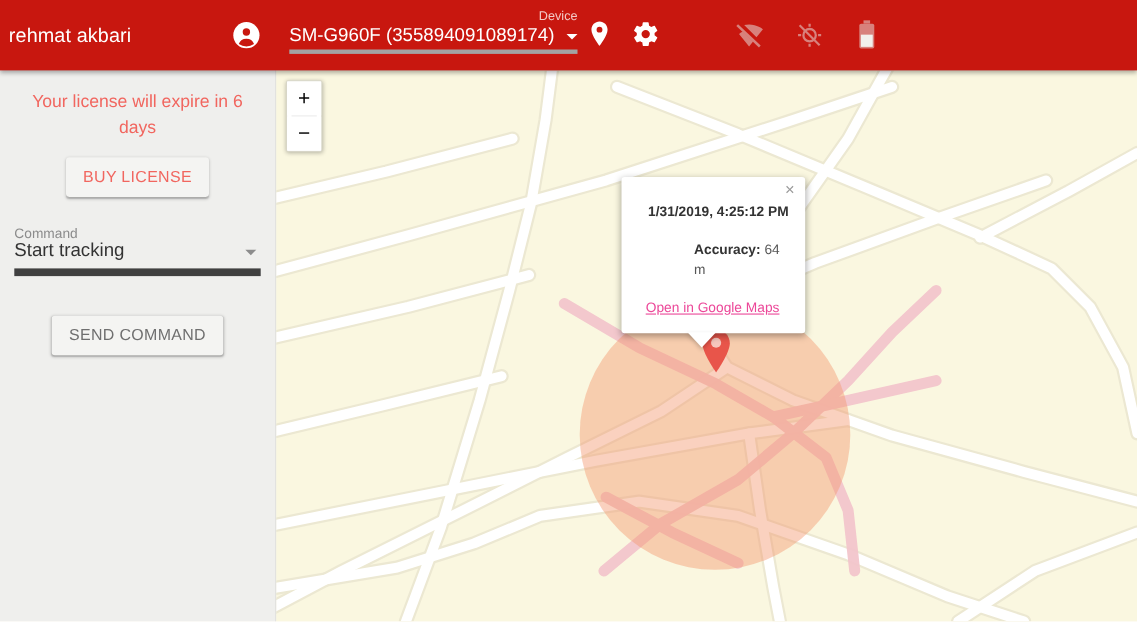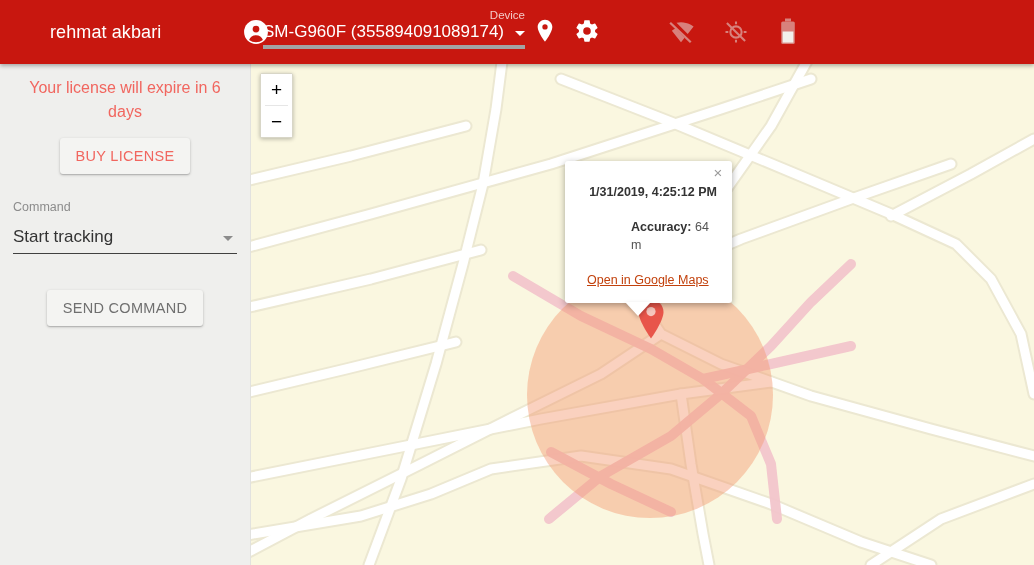--- a/index.html
+++ b/index.html
@@ -16,23 +16,22 @@
     position: absolute; top: 0; left: 0;
     width: 1034px; height: 64px;
     background: #C8170F;
     z-index: 40;
     box-shadow: 0 2px 4px rgba(0,0,0,0.30);
   }
   .brand-zone {
     position: absolute; left: 0; top: 0;
     width: 251px; height: 64px;
     display: flex; align-items: center;
-    padding: 0 14px 0 18px;
+    padding: 0 14px 0 8px;
     justify-content: space-between;
-    margin-left: 32px;
   }
   .brand-title {
     color: #ffffff;
     font-size: 18px;
     font-weight: 400;
     letter-spacing: .1px;
     white-space: nowrap;
   }
   .account-icon { width: 26px; height: 26px; display:block; }
 
@@ -93,21 +92,21 @@
     width: 251px; height: 501px;
     background: #EFEFED;
     border-right: 1px solid #e2e2df;
     z-index: 30;
   }
   .license-msg {
     color: #f1665f;
     font-size: 16px;
     line-height: 24px;
     text-align: center;
-    padding: 12px 26px 0 26px;
+    padding: 17px 26px 0 26px;
   }
   .btn-raised {
     display: block;
     margin: 14px auto 0 auto;
     background: #F4F4F2;
     border: none;
     border-radius: 3px;
     box-shadow: 0 1px 3px rgba(0,0,0,0.22), 0 1px 1px rgba(0,0,0,0.12);
     padding: 10px 16px;
     font-family: "Liberation Sans", sans-serif;
@@ -116,26 +115,26 @@
     cursor: pointer;
   }
   .btn-buy { color: #f1665f; }
   .btn-send { color: #6f6f6f; margin-top: 36px; }
 
   .field-block { padding: 25px 13px 0 13px; }
   .field-label {
     color: #8c8c8c;
     font-size: 12.5px;
     line-height: 16px;
-    margin-bottom: 11px;
+    margin-bottom: 3px;
   }
   .field-select-row {
     position: relative;
     display: flex; align-items: flex-end;
-    border-bottom: 1px solid #404040;
+    border-bottom: 7px solid #404040;
     padding-bottom: 5px;
     height: 28px;
   }
   .field-value {
     color: #333333;
     font-size: 17px;
     line-height: 22px;
     flex: 1;
   }
   .caret-dark {
@@ -218,21 +217,21 @@
     font-family: "Liberation Sans", sans-serif;
   }
   .iw-line { font-size: 12.5px; line-height: 18px; color: #333333; }
   .iw-ts { font-weight: 700; margin-top: 6px; text-align: right; }
   .iw-acc { margin-top: 17px; margin-left: 44px; }
   .iw-acc b { font-weight: 700; }
   .iw-acc span { color: #555555; }
   .iw-link {
     display: inline-block;
     margin-top: 17px;
-    color: #c2410c;
+    color: #ec4899;
     font-size: 12.5px;
     line-height: 18px;
     text-decoration: underline;
     cursor: pointer;
   }
   .iw-tail {
     position: absolute;
     left: 60px; bottom: -13px;
     width: 0; height: 0;
     border-left: 13px solid transparent;

